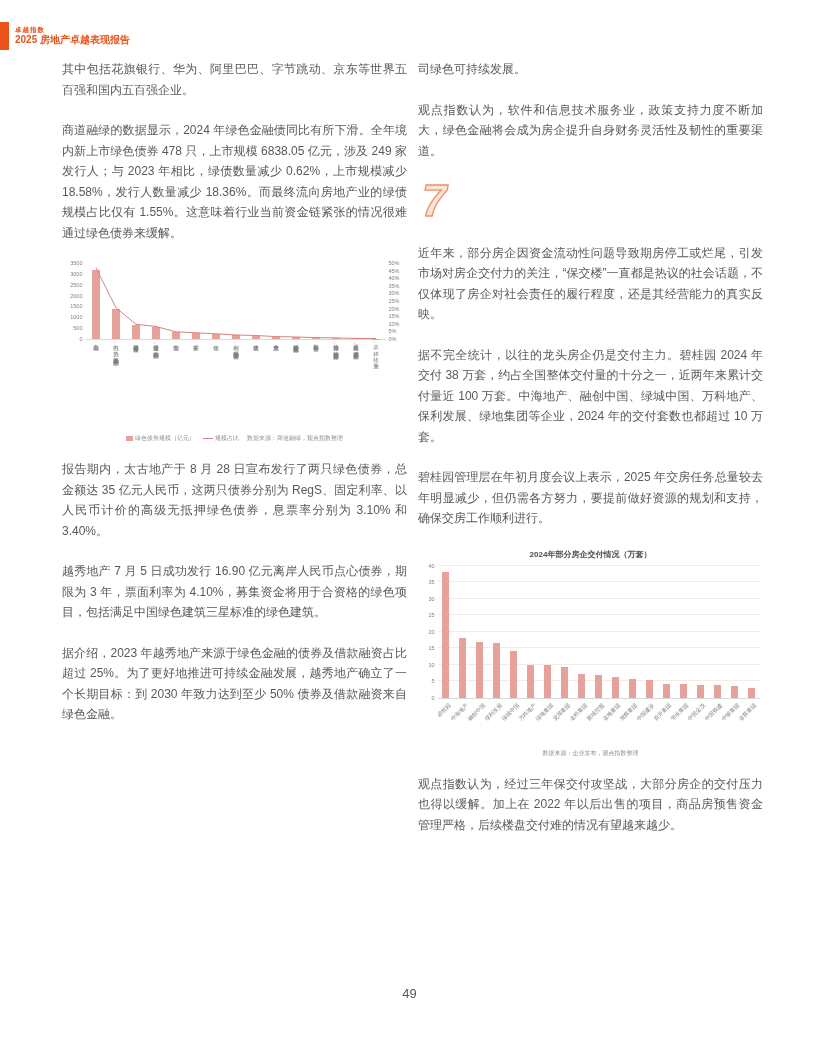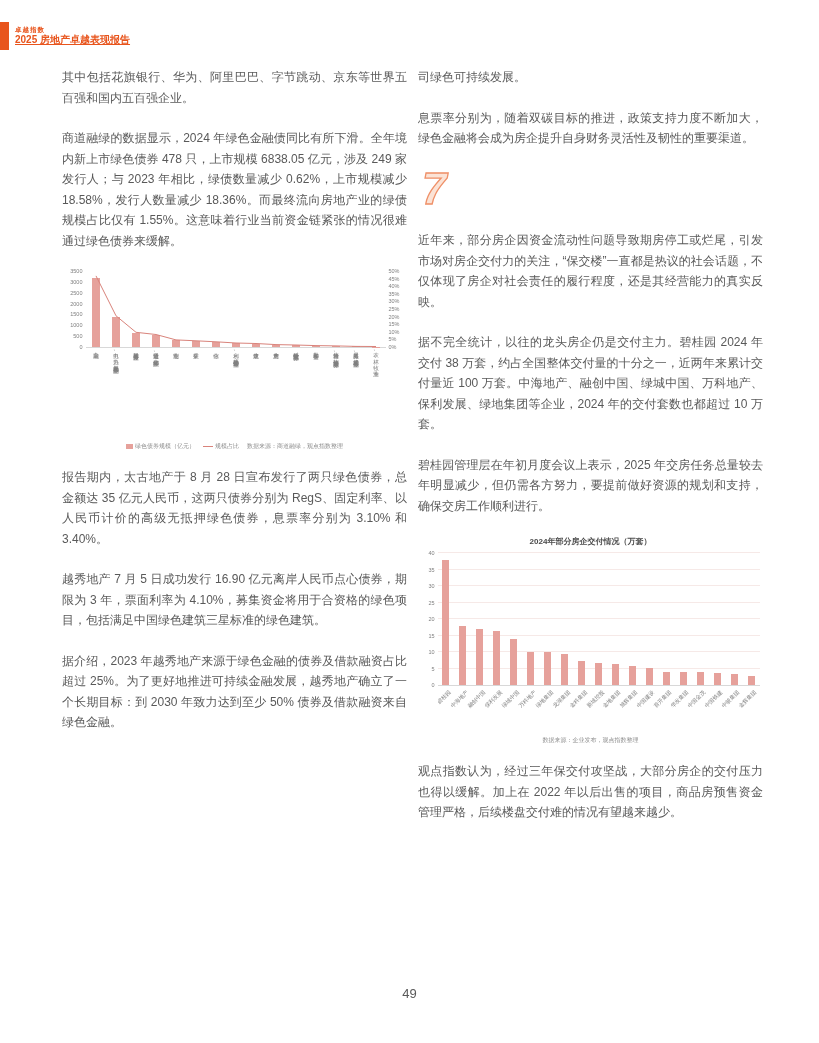--- a/index.html
+++ b/index.html
@@ -2,23 +2,23 @@
 <html><head>
 <meta charset="utf-8">
 <style>
   html,body{margin:0;padding:0;background:#fff;}
   .page{position:relative;width:819px;height:1043px;background:#ffffff;overflow:hidden;
         font-family:"Liberation Sans","DejaVu Sans",sans-serif;color:#595959;}
   
   .hdr{position:absolute;top:22px;left:0;display:flex;align-items:center;}
   .hdr-bar{width:9px;height:28px;margin-right:6px;}
   .hdr-eyebrow{font-size:6.5px;font-weight:bold;letter-spacing:1px;line-height:1.2;}
-  .hdr-title{font-size:10px;font-weight:bold;line-height:1.25;text-decoration:underline;}
-  
-  .columns{position:absolute;top:67px;left:62px;right:56px;display:flex;gap:11px;}
+  .hdr-title{font-size:10px;font-weight:bold;line-height:1.25;}
+  
+  .columns{position:absolute;top:59px;left:62px;right:56px;display:flex;gap:11px;}
   .col{flex:1;min-width:0;}
   p.para{font-size:12px;line-height:20.5px;text-align:justify;margin:0 0 20px 0;}
   
   .section-heading{display:flex;align-items:center;margin:10px 0 22px 4px;}
   .section-number{font-size:44px;font-weight:bold;font-style:italic;line-height:0.9;
     color:#fbe3d6;-webkit-text-stroke:1.3px #ef9068;margin-right:16px;}
   .section-title{font-size:15.5px;font-weight:bold;margin:0;letter-spacing:0.5px;}
   
   figure.chart{margin:6px 0 16px 0;}
   .chart-title{text-align:center;font-size:8px;font-weight:bold;color:#4a4a4a;margin-bottom:6px;}
@@ -175,21 +175,21 @@
           </div>
         </figure>
 
       <p class="para">报告期内，太古地产于 8 月 28 日宣布发行了两只绿色债券，总金额达 35 亿元人民币，这两只债券分别为 RegS、固定利率、以人民币计价的高级无抵押绿色债券，息票率分别为 3.10% 和 3.40%。</p>
       <p class="para">越秀地产 7 月 5 日成功发行 16.90 亿元离岸人民币点心债券，期限为 3 年，票面利率为 4.10%，募集资金将用于合资格的绿色项目，包括满足中国绿色建筑三星标准的绿色建筑。</p>
       <p class="para">据介绍，2023 年越秀地产来源于绿色金融的债券及借款融资占比超过 25%。为了更好地推进可持续金融发展，越秀地产确立了一个长期目标：到 2030 年致力达到至少 50% 债券及借款融资来自绿色金融。</p>
     </section>
 
     <section class="col">
       <p class="para">司绿色可持续发展。</p>
-      <p class="para">息票率分别为，随着双碳目标的推进，政策支持力度不断加大，绿色金融将会成为房企提升自身财务灵活性及韧性的重要渠道。</p>
+      <p class="para">观点指数认为，软件和信息技术服务业，政策支持力度不断加大，绿色金融将会成为房企提升自身财务灵活性及韧性的重要渠道。</p>
 
       <div class="section-heading">
         <span class="section-number">7</span>
       </div>
 
       <p class="para">近年来，部分房企因资金流动性问题导致期房停工或烂尾，引发市场对房企交付力的关注，“保交楼”一直都是热议的社会话题，不仅体现了房企对社会责任的履行程度，还是其经营能力的真实反映。</p>
       <p class="para">据不完全统计，以往的龙头房企仍是交付主力。碧桂园 2024 年交付 38 万套，约占全国整体交付量的十分之一，近两年来累计交付量近 100 万套。中海地产、融创中国、绿城中国、万科地产、保利发展、绿地集团等企业，2024 年的交付套数也都超过 10 万套。</p>
       <p class="para">碧桂园管理层在年初月度会议上表示，2025 年交房任务总量较去年明显减少，但仍需各方努力，要提前做好资源的规划和支持，确保交房工作顺利进行。</p>
 
       <figure class="chart">

